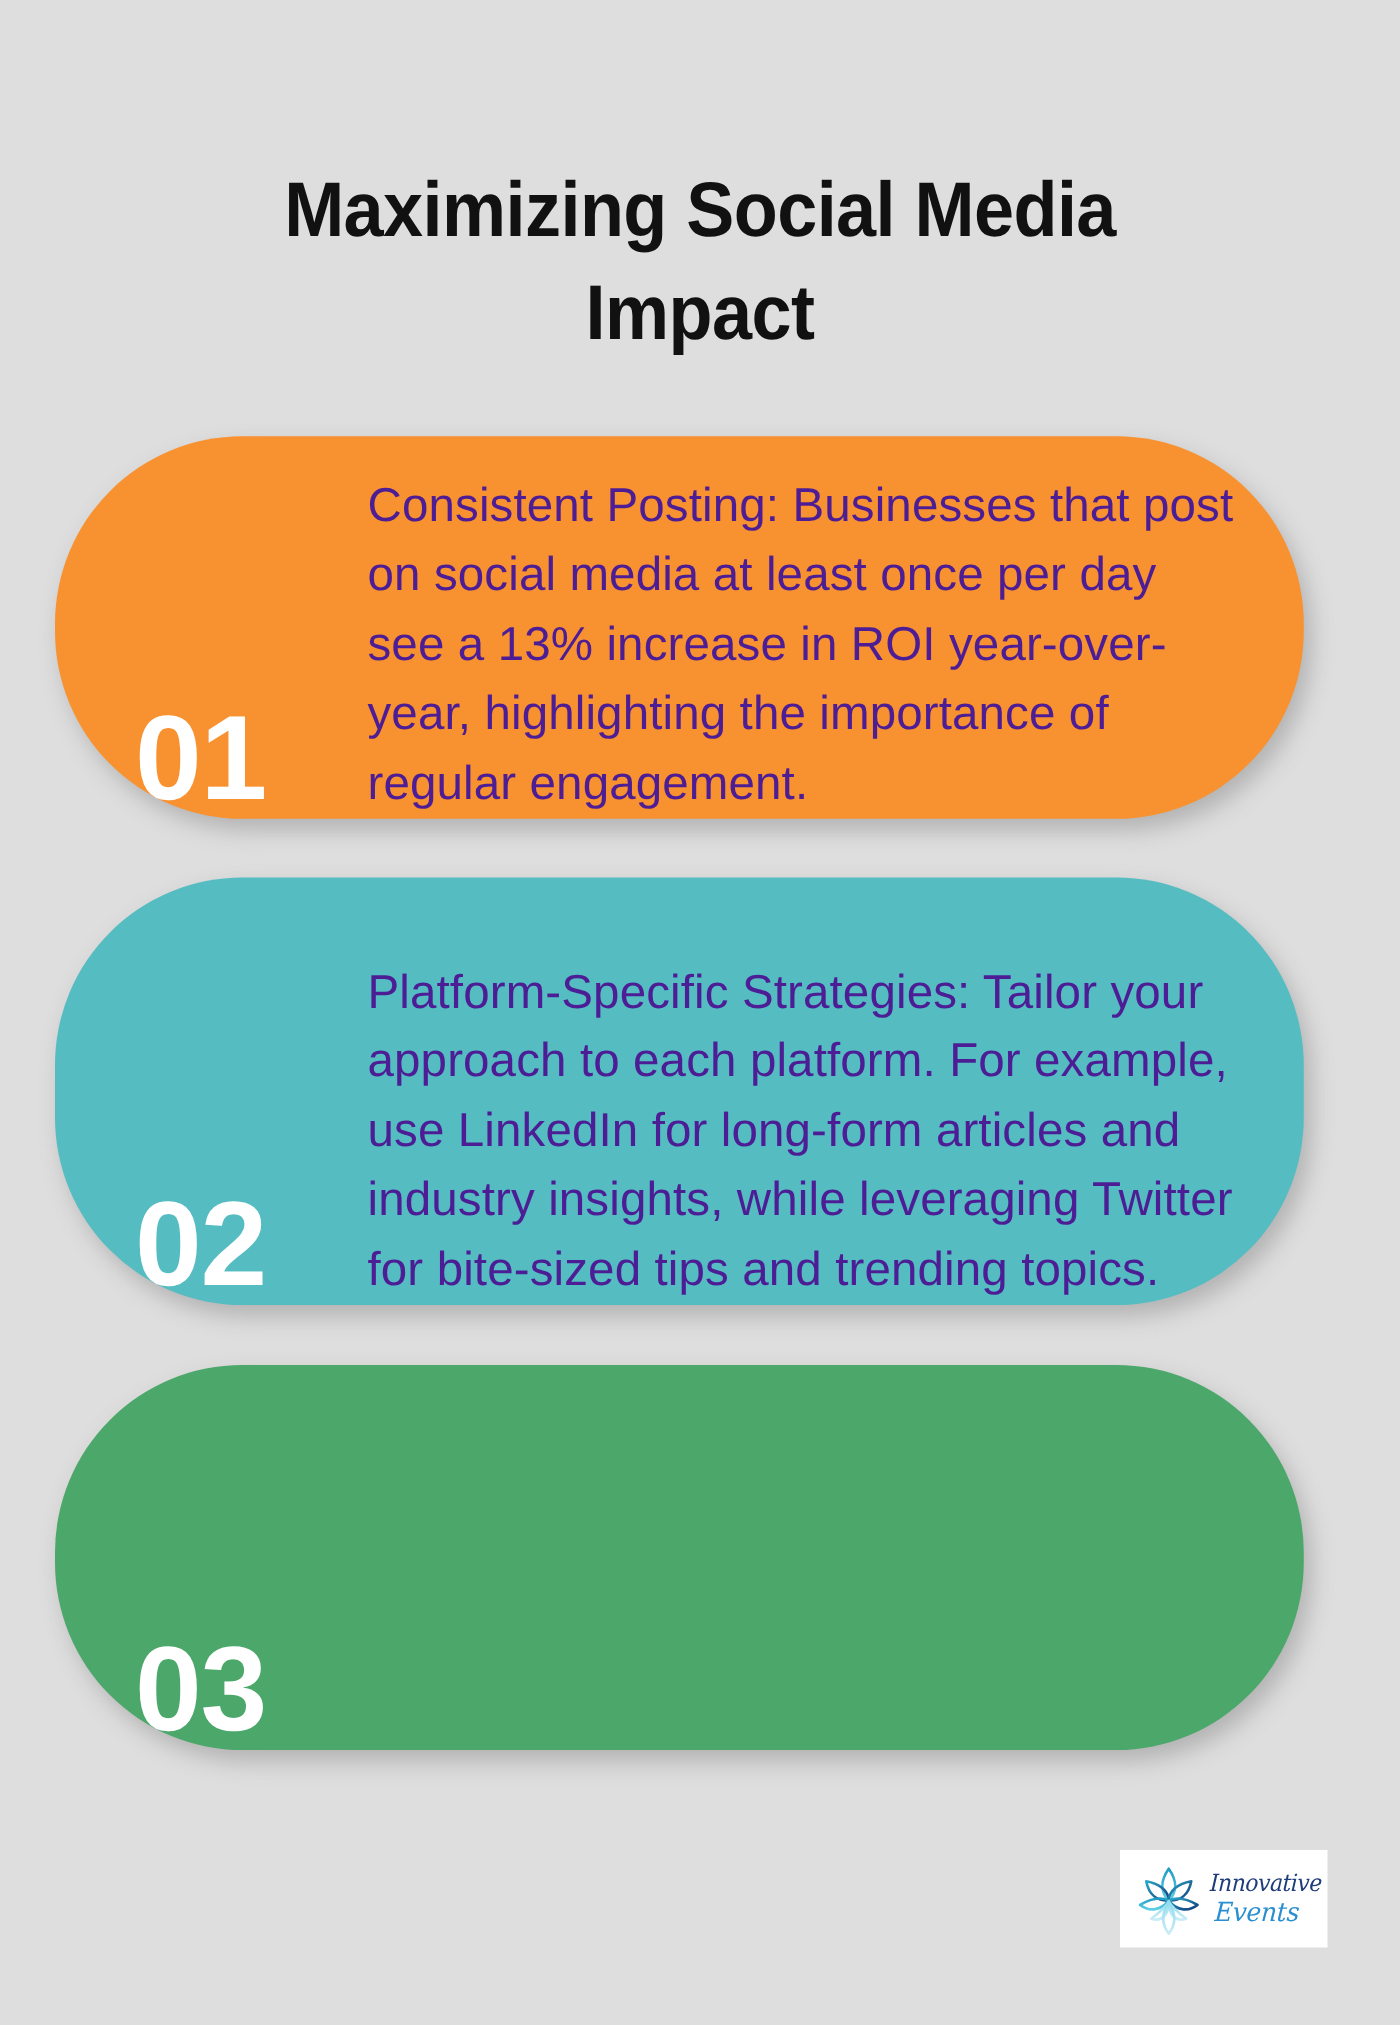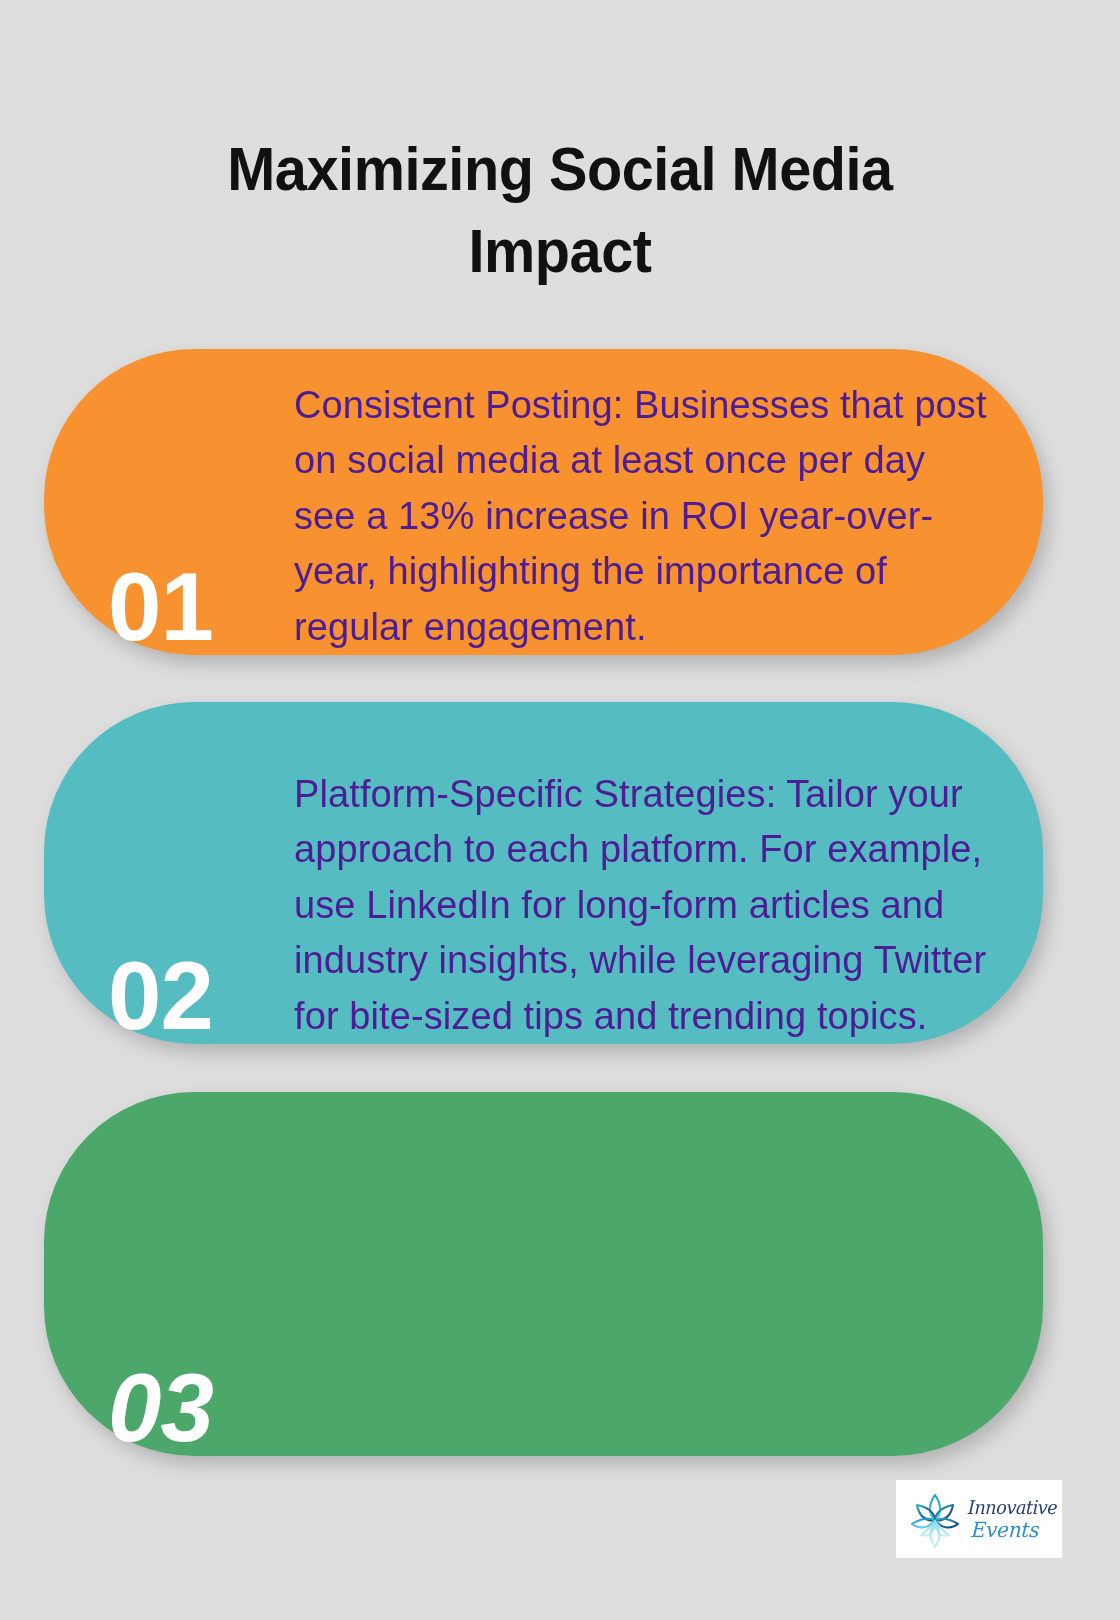--- a/index.html
+++ b/index.html
@@ -63,21 +63,21 @@
     align-items: flex-end;
     border-radius: 150px;
     box-shadow: 6px 9px 18px rgba(120, 120, 120, 0.42);
     padding: 0 42px 0 58px;
     color: #ffffff;
     gap: 40px;
   }
 
   .card-1 { top: 349px;  height: 306px; background: #f8912f; }
   .card-2 { top: 702px;  height: 342px; background: #55bcc2; }
-  .card-3 { top: 1092px; height: 364px; background: #4ca76a; font-style: italic; }
+  .card-3 { top: 1092px; height: 308px; background: #4ca76a; }
 
   .card-number {
     flex: 0 0 auto;
     width: 152px;
     font-family: "Liberation Sans", "DejaVu Sans", sans-serif;
     font-size: 96px;
     font-weight: 700;
     line-height: 1;
     letter-spacing: -1px;
     color: #ffffff;

